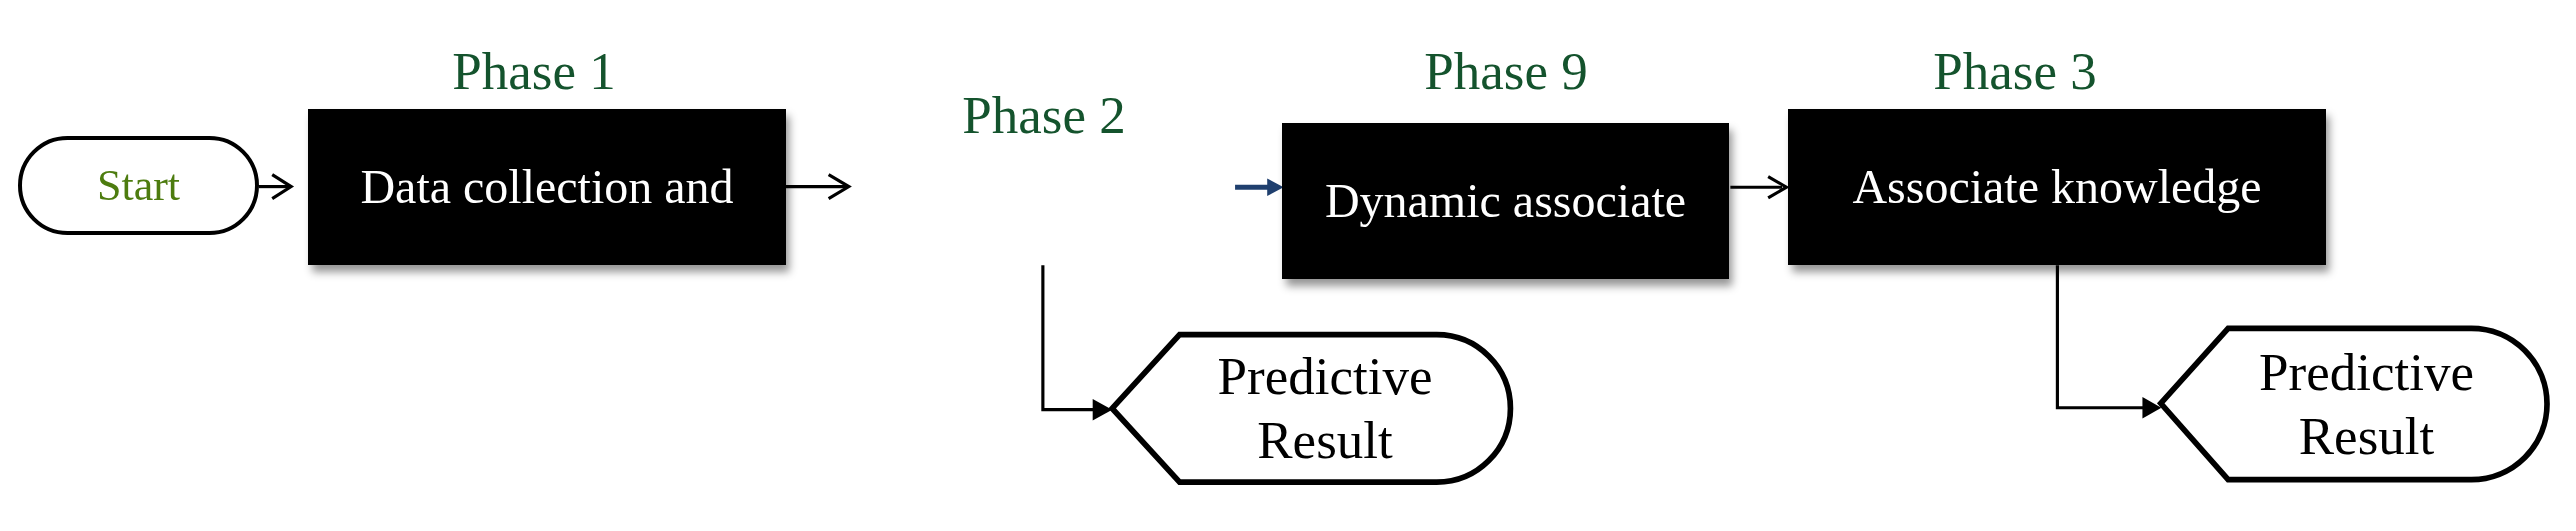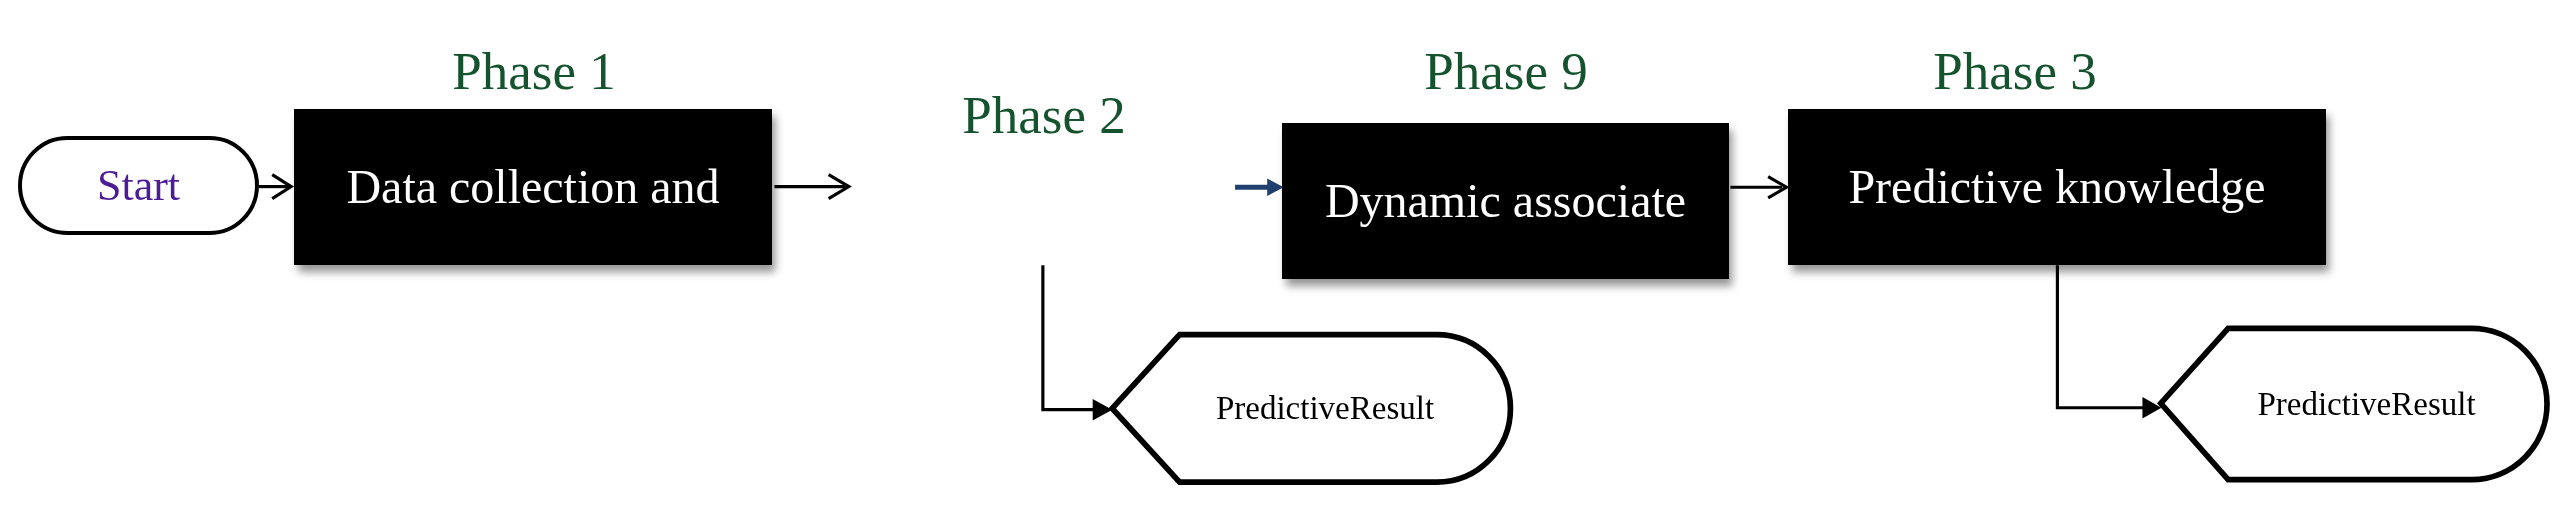--- a/index.html
+++ b/index.html
@@ -48,35 +48,36 @@
     left: 18px; top: 136px;
     width: 241px; height: 99px;
     box-sizing: border-box;
     background: #ffffff;
     border: 4.4px solid #000000;
     border-radius: 54px;
     display: flex;
     align-items: center;
     justify-content: center;
     font-size: 44px;
-    color: #4c1d95;
+    color: #4d7c0f;
   }
   .result-text {
     position: absolute;
     display: flex;
+    flex-direction: column;
     align-items: center;
     justify-content: center;
     text-align: left;
-    font-size: 33px;
+    font-size: 53px;
     line-height: 64px;
     color: #000000;
   }
   #result-text-1 { left: 1180px; top: 333px; width: 290px; height: 150px; }
   #result-text-2 { left: 2228px; top: 328px; width: 277px; height: 152px; }
-  #box-1 { left: 294px;  width: 478px; text-align: center; }
+  #box-1 { left: 308px;  width: 478px; text-align: center; }
   #box-2 { left: 853px; width: 381px; }
   #box-3 { left: 1282px; width: 447px; margin-top: 14px; }
   #box-4 { left: 1788px; width: 538px; }
   #label-1 { left: 534px; }
   #label-2 { left: 1044px; margin-top: 44px; }
   #label-3 { left: 1506px; }
   #label-4 { left: 2015px; }
 </style>
 </head>
 <body>
@@ -116,21 +117,21 @@
   <div class="phase-label" id="label-3">Phase 9</div>
   <div class="phase-label" id="label-4">Phase 3</div>
 
   <div class="phase-box" id="box-1">
     <div class="line">Data collection and</div>
   </div>
   <div class="phase-box" id="box-3">
     <div class="line">Dynamic associate</div>
   </div>
   <div class="phase-box" id="box-4">
-    <div class="line">Predictive knowledge</div>
+    <div class="line">Associate knowledge</div>
   </div>
 
   <div class="result-text" id="result-text-1">
     <div>Predictive</div>
     <div>Result</div>
   </div>
   <div class="result-text" id="result-text-2">
     <div>Predictive</div>
     <div>Result</div>
   </div>

